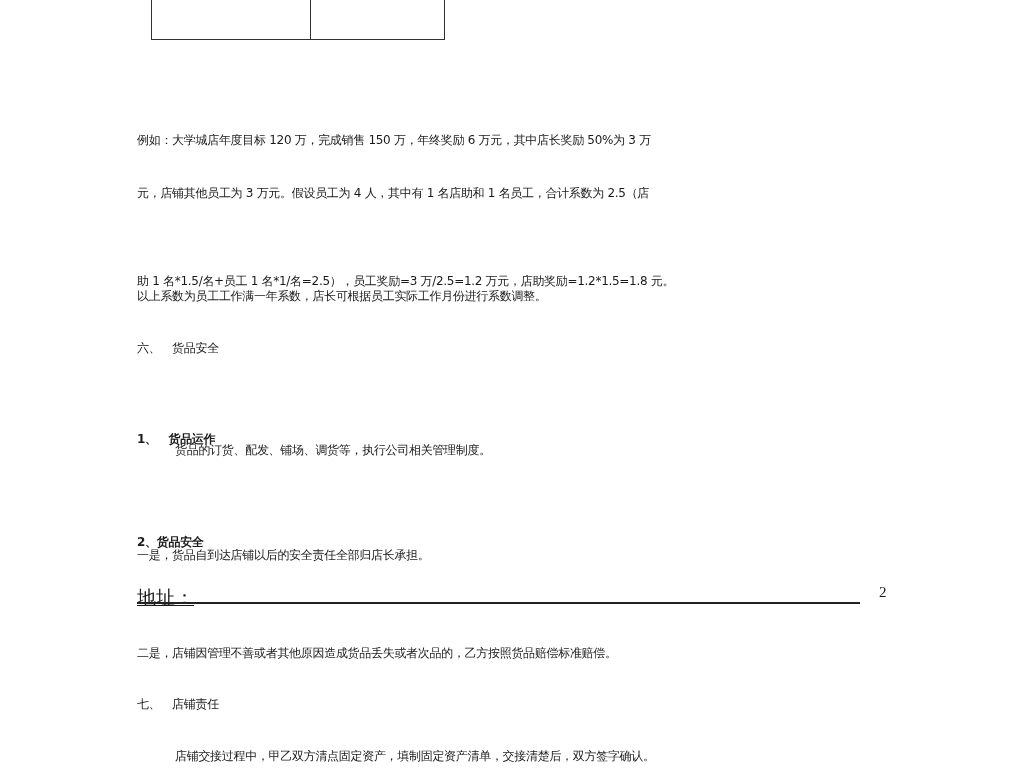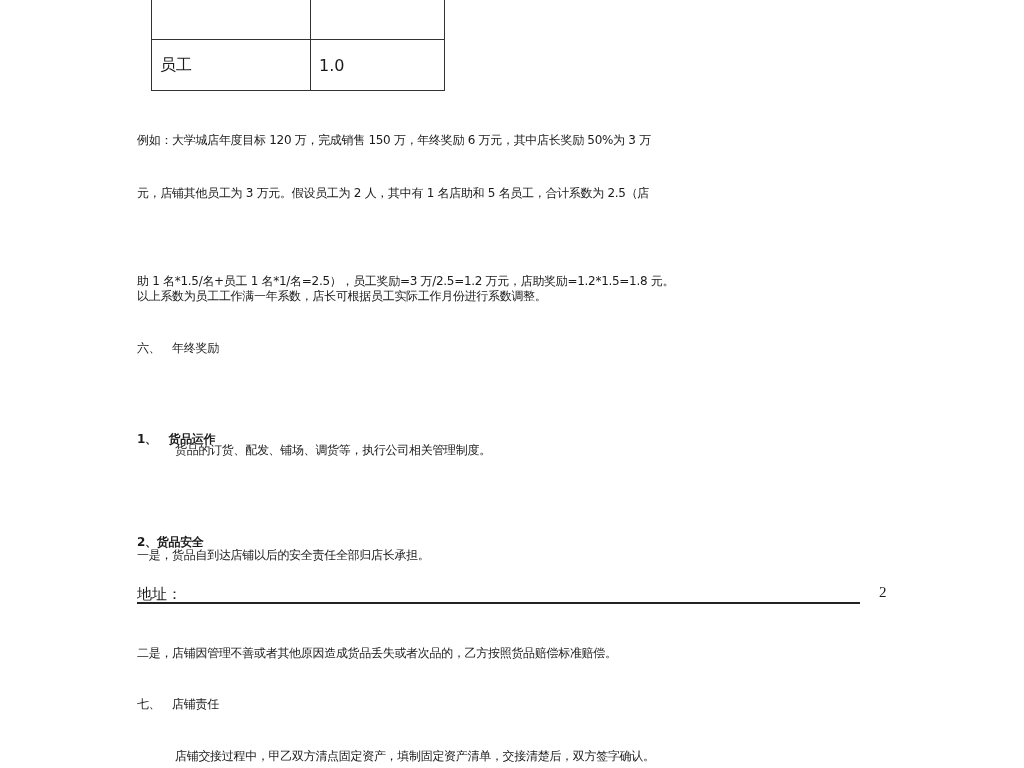--- a/index.html
+++ b/index.html
@@ -19,45 +19,41 @@
     table.coef td {
       border: 1.5px solid #333;
       height: 50px; padding: 0 0 0 8px;
       font-size: 16px; vertical-align: middle;
     }
     table.coef td.c1 { width: 150px; }
     table.coef td.c2 { width: 125px; }
     .footer-line {
       position: absolute; left: 137px; top: 602px; width: 723px; height: 2px; background: #222;
     }
-    .footer-label { font-size: 15px; }
+    .footer-label { font-size: 19px; text-decoration: underline; }
     .page-num { font-family: "Liberation Serif", serif; font-size: 15px; }
   </style>
 </head>
 <body>
 
 <table class="coef">
   <tbody>
       <tr>
     <td class="c1"></td>
     <td class="c2"></td>
   </tr>
-  <tr>
-    <td class="c1">员工</td>
-    <td class="c2">1.0</td>
-  </tr>
 </tbody>
   </table>
 
 <div class="abs txt" style="left:137px;top:130px;">例如：大学城店年度目标 120 万，完成销售 150 万，年终奖励 6 万元，其中店长奖励 50%为 3 万</div>
-<div class="abs txt" style="left:137px;top:183px;">元，店铺其他员工为 3 万元。假设员工为 2 人，其中有 1 名店助和 5 名员工，合计系数为 2.5（店</div>
+<div class="abs txt" style="left:137px;top:183px;">元，店铺其他员工为 3 万元。假设员工为 4 人，其中有 1 名店助和 1 名员工，合计系数为 2.5（店</div>
 <div class="abs txt" style="left:137px;top:234px;margin-top:37px;">助 1 名*1.5/名+员工 1 名*1/名=2.5），员工奖励=3 万/2.5=1.2 万元，店助奖励=1.2*1.5=1.8 元。</div>
 <div class="abs txt" style="left:137px;top:286px;">以上系数为员工工作满一年系数，店长可根据员工实际工作月份进行系数调整。</div>
 
-<div class="abs txt" style="left:137px;top:338px;">六、　年终奖励</div>
+<div class="abs txt" style="left:137px;top:338px;">六、　货品安全</div>
 <div class="abs txt bold" style="left:137px;top:390px;">1、　货品运作</div>
 <div class="abs txt" style="left:175px;top:440px;">货品的订货、配发、铺场、调货等，执行公司相关管理制度。</div>
 <div class="abs txt bold" style="left:137px;top:493px;">2、货品安全</div>
 <div class="abs txt" style="left:137px;top:545px;">一是，货品自到达店铺以后的安全责任全部归店长承担。</div>
 
 <div class="abs footer-label" style="left:137px;top:585px;">地址：</div>
 <div class="footer-line"></div>
 <div class="abs page-num" style="left:879px;top:584px;">2</div>
 
 <div class="abs txt" style="left:137px;top:643px;">二是，店铺因管理不善或者其他原因造成货品丢失或者次品的，乙方按照货品赔偿标准赔偿。</div>

